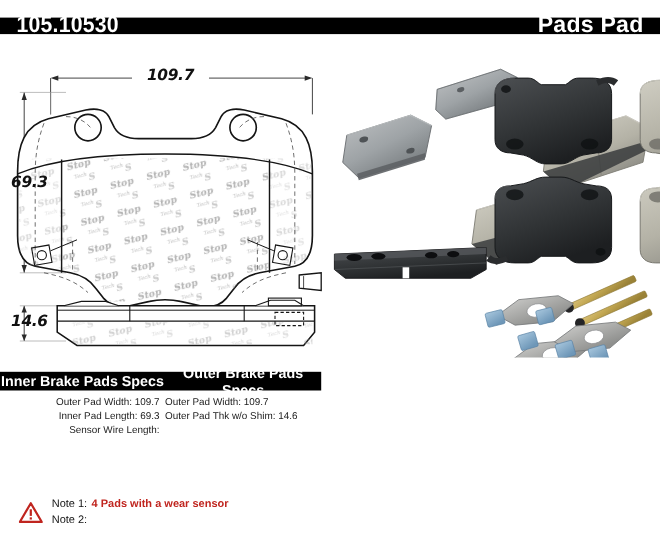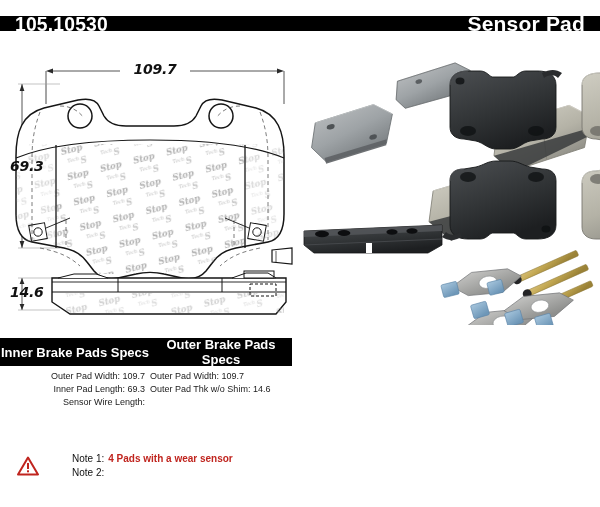--- a/index.html
+++ b/index.html
@@ -33,51 +33,51 @@
   #dim-width{left:155px;top:9px;transform:translateX(-50%);}
   #dim-height{left:10px;top:106px;}
   #dim-thk{left:10px;top:232px;}
 
   
   .photos{position:absolute;left:300px;top:55px;width:300px;height:270px;}
 
   
   .specs{position:absolute;left:0;top:338px;width:292px;}
   .specs-head{
-    display:flex;background:#000;color:#fff;height:28px;align-items:center;
+    display:flex;background:#000;color:#fff;height:17px;align-items:center;
   }
   .specs-head .col{
     font-weight:bold;font-size:13px;
     font-family:"Liberation Sans Narrow","Liberation Sans",sans-serif;
     text-align:center;
   }
   .specs-head .col.inner{width:150px;}
   .specs-head .col.outer{width:142px;}
   .specs-body{display:flex;padding-top:4px;}
   .specs-col{font-size:9px;color:#1b1b1b;line-height:13px;}
   .specs-col.inner{width:150px;text-align:right;padding-right:5px;box-sizing:border-box;}
   .specs-col.outer{width:142px;padding-right:2px;box-sizing:border-box;}
   .specrow .v{font-weight:normal;}
 
   
   .notes{position:absolute;left:0;top:452px;width:320px;height:40px;}
   .warn-icon{position:absolute;left:17px;top:4px;width:22px;height:20px;}
   .note-lines{position:absolute;left:47px;top:0px;}
-  .note-line{font-size:10px;color:#111;line-height:14px;white-space:nowrap;margin-left:25px;}
+  .note-line{font-size:10px;color:#111;line-height:14px;white-space:nowrap;}
   .note-line .lbl{color:#111;}
   .note-line .val{color:#c0251f;font-weight:bold;padding-left:4px;}
 </style>
 </head>
 <body>
 
 <div id="page">
 
   <div class="titlebar">
     <div class="part left">105.10530</div>
-    <div class="part right">Sensor Pad</div>
+    <div class="part right">Pads Pad</div>
   </div>
 
   <div class="drawing">
 
     <svg width="300" height="272" viewBox="0 0 300 272">
       <defs>
         <pattern id="stoptech" width="34" height="26" patternUnits="userSpaceOnUse" patternTransform="rotate(-14)">
           <text x="1" y="11" font-family="DejaVu Serif, serif" font-size="8.5" font-style="italic" font-weight="bold" fill="#9a9a9a" opacity="0.85">Stop</text>
           <text x="5" y="20" font-family="DejaVu Serif, serif" font-size="5" font-style="italic" fill="#a8a8a8" opacity="0.8">Tech</text>
           <text x="18" y="24" font-family="DejaVu Serif, serif" font-size="8.5" font-style="italic" font-weight="bold" fill="#9a9a9a" opacity="0.6">S</text>

